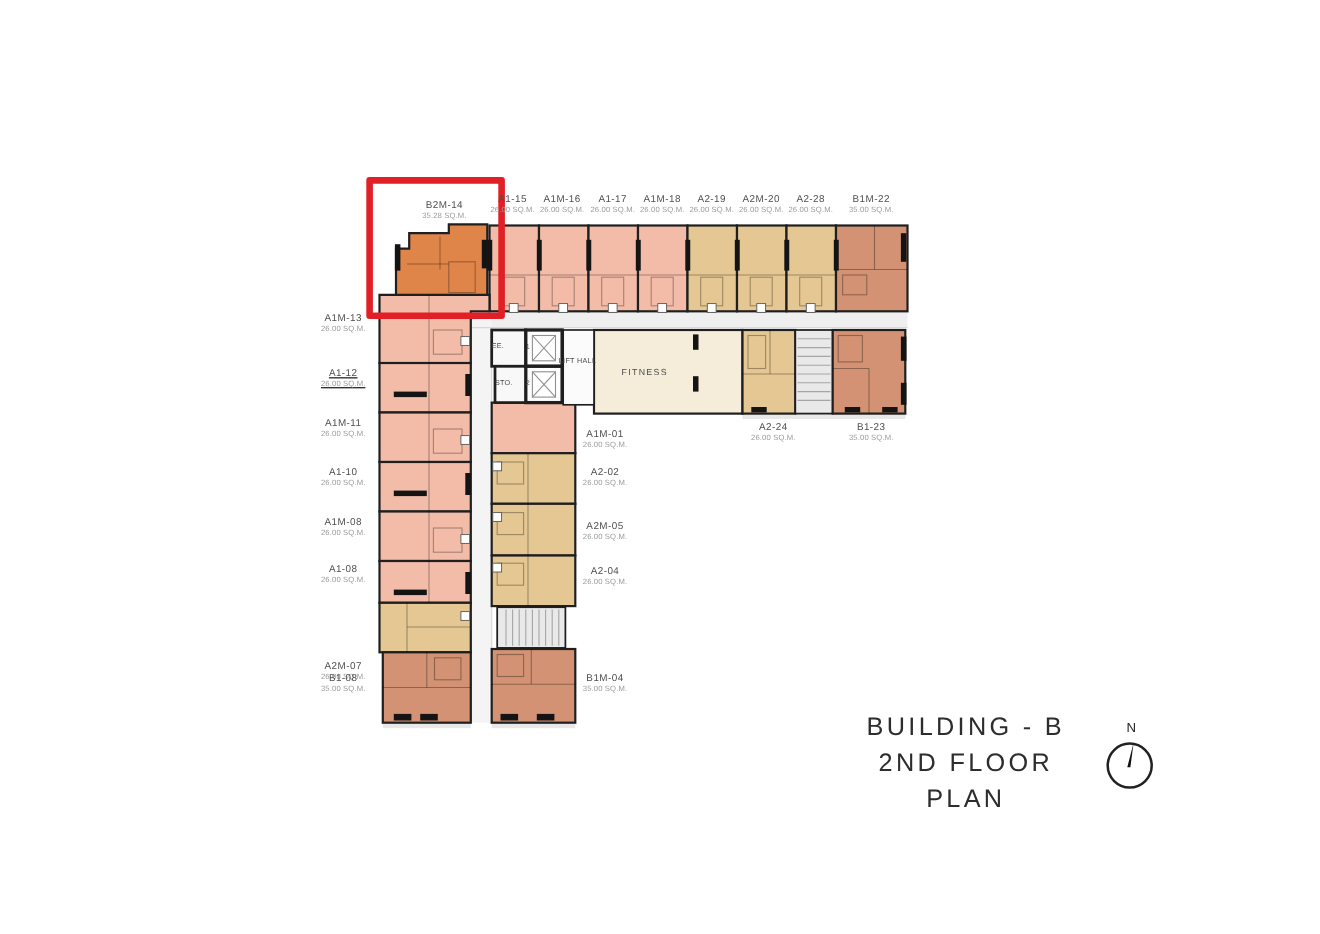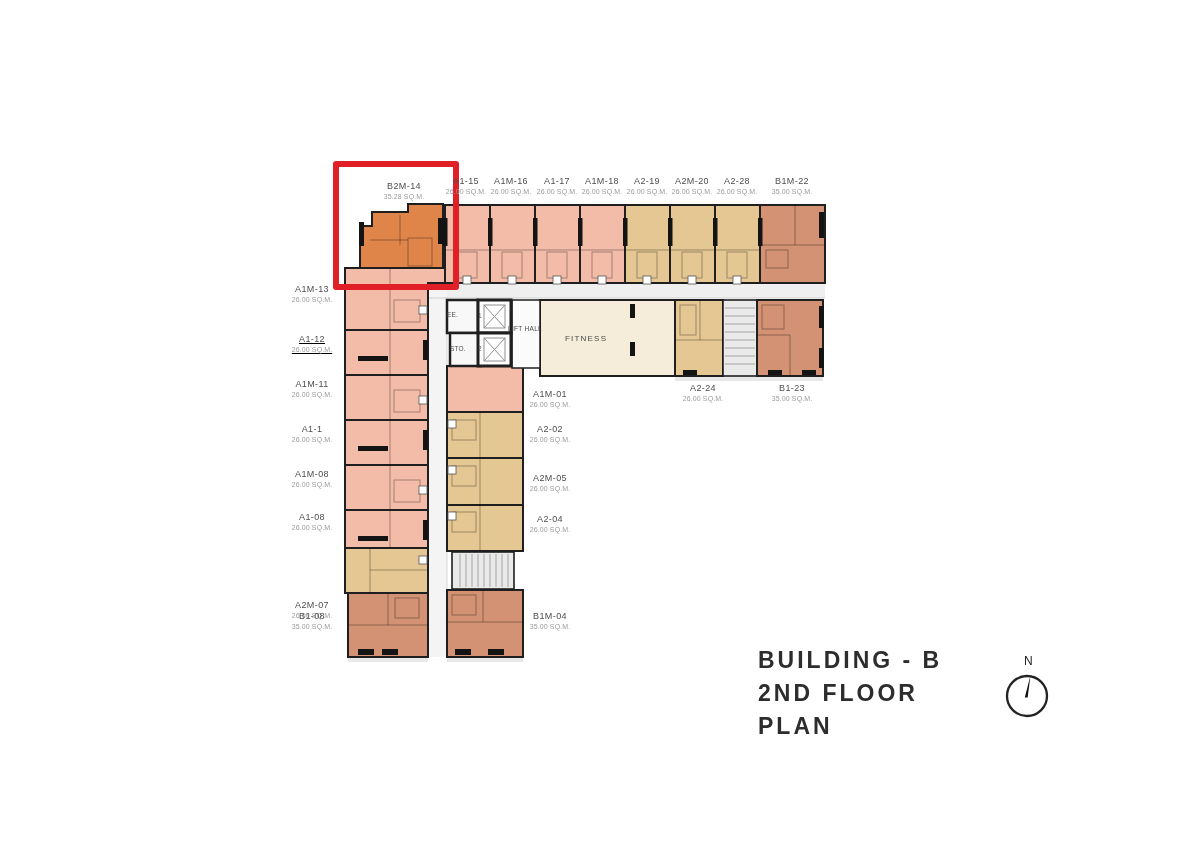--- a/index.html
+++ b/index.html
@@ -8,22 +8,22 @@
   #plan-svg{position:absolute;left:0;top:0;}
   .lbl{position:absolute;text-align:center;}
   .uid{display:block;font-size:9px;color:#4e4e4e;letter-spacing:.4px;line-height:10px;font-weight:500;}
   .uarea{display:block;font-size:7px;color:#9b9b9b;letter-spacing:.1px;line-height:8px;margin-top:2px;}
   .room{position:absolute;text-align:left;color:#4a4a4a;}
   #ee-label,#sto-label,#lift1-label,#lift2-label{font-size:6.5px;letter-spacing:.2px;}
   #lifthall-label{font-size:6.5px;line-height:9px;letter-spacing:.3px;}
   #fitness-label{font-size:8px;letter-spacing:1.2px;color:#4a4a4a;}
   #highlight-box{position:absolute;left:333px;top:161px;width:126px;height:129px;
     border:6px solid #e11f26;border-radius:3px;box-sizing:border-box;}
-  #title-block{position:absolute;left:758px;top:644px;width:240px;text-align:left;
-    color:#2d2d2d;font-size:23px;letter-spacing:3px;line-height:33px;font-weight:700;}
+  #title-block{position:absolute;left:758px;top:644px;width:240px;text-align:center;
+    color:#2d2d2d;font-size:23px;letter-spacing:3px;line-height:33px;font-weight:400;}
   #compass{position:absolute;left:1003px;top:654px;width:50px;height:70px;}
   #north-label{position:absolute;left:21px;top:0;font-size:12px;color:#222;}
 </style>
 </head>
 <body>
 
 <div id="stage">
 
   <svg id="plan-svg" width="1200" height="849" viewBox="0 0 1200 849">
 
@@ -255,21 +255,21 @@
     </div>
   <div class="lbl" style="left:280px;top:334px;width:64px;text-decoration:underline;">
     <span class="uid">A1-12</span>
     <span class="uarea">26.00 SQ.M.</span>
     </div>
   <div class="lbl" style="left:280px;top:379px;width:64px;">
     <span class="uid">A1M-11</span>
     <span class="uarea">26.00 SQ.M.</span>
     </div>
   <div class="lbl" style="left:280px;top:424px;width:64px;">
-    <span class="uid">A1-1</span>
+    <span class="uid">A1-10</span>
     <span class="uarea">26.00 SQ.M.</span>
     </div>
   <div class="lbl" style="left:280px;top:469px;width:64px;">
     <span class="uid">A1M-08</span>
     <span class="uarea">26.00 SQ.M.</span>
     </div>
   <div class="lbl" style="left:280px;top:512px;width:64px;">
     <span class="uid">A1-08</span>
     <span class="uarea">26.00 SQ.M.</span>
     </div>

